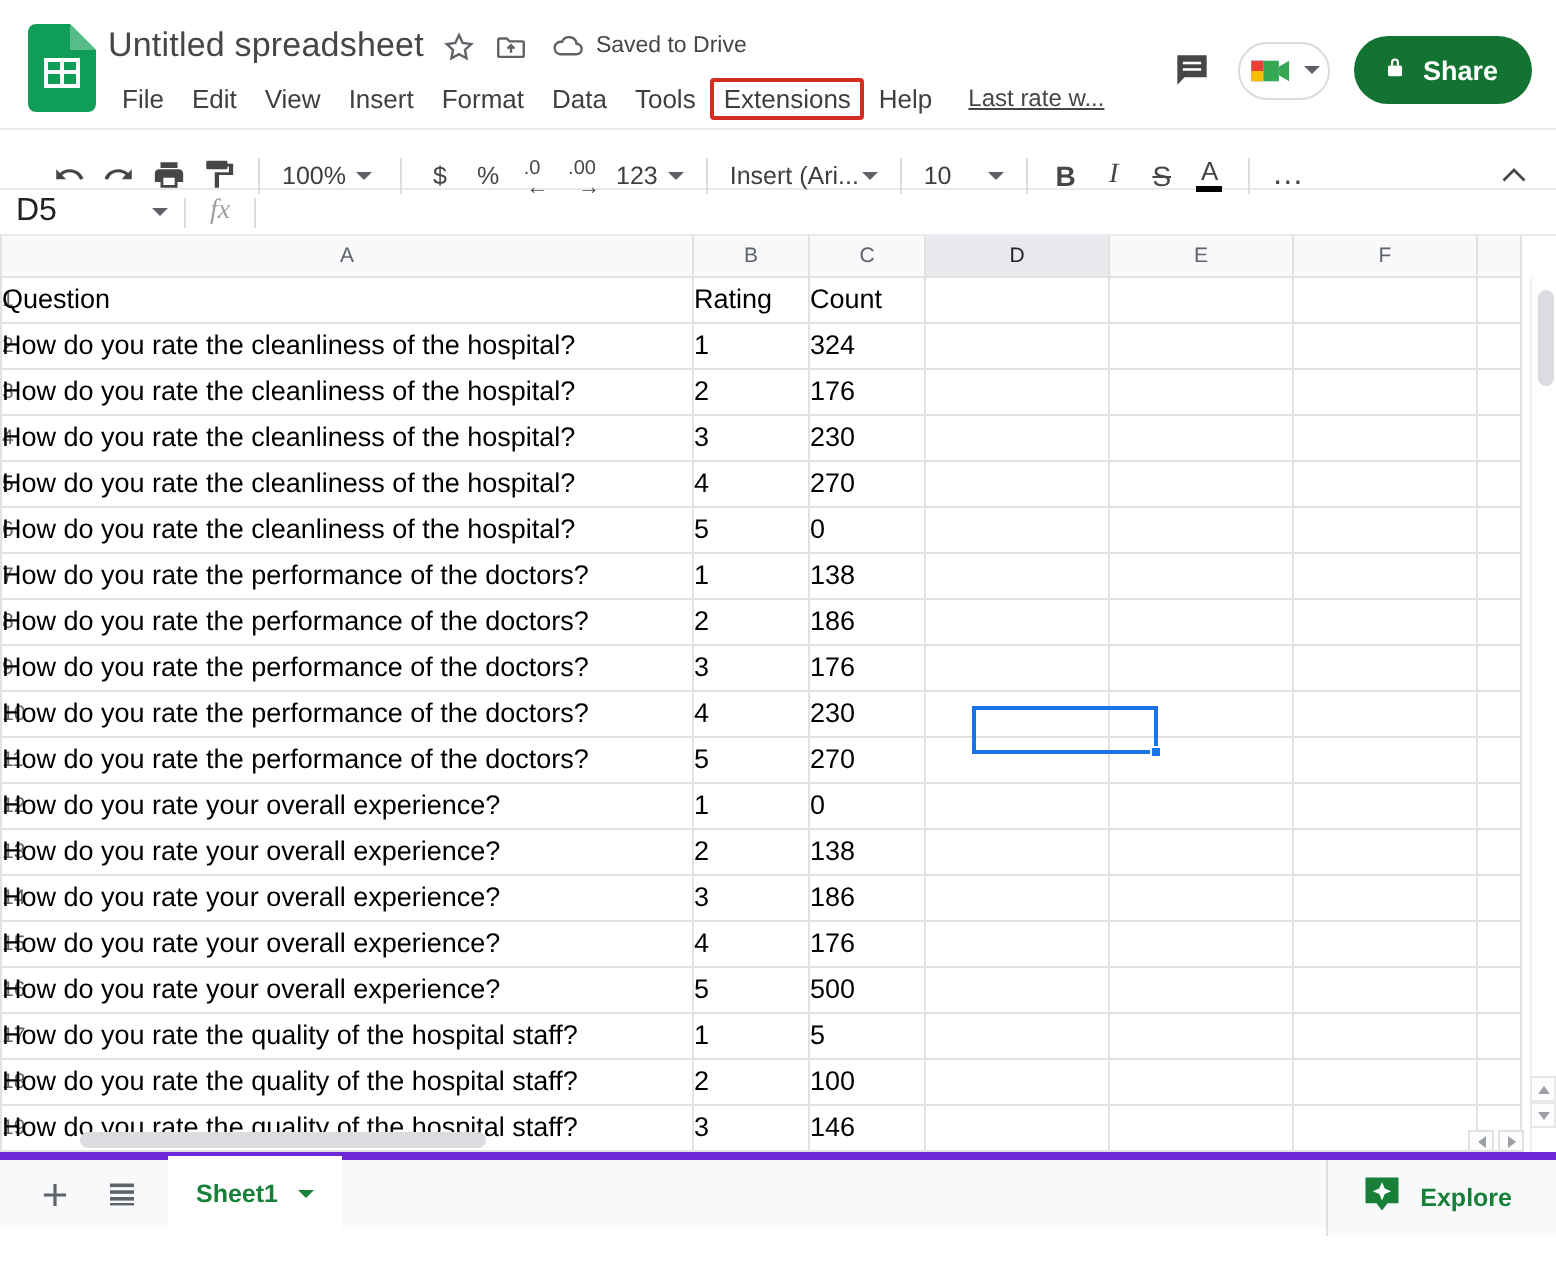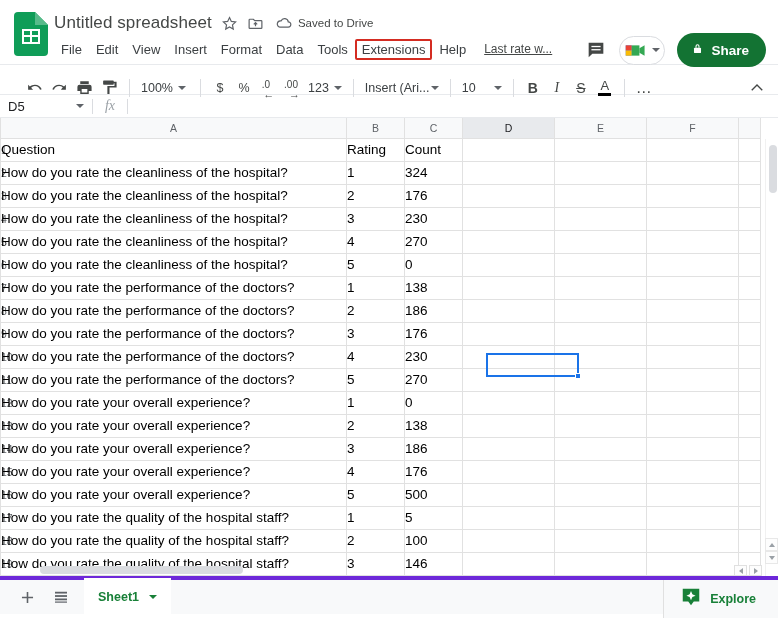--- a/index.html
+++ b/index.html
@@ -57,21 +57,21 @@
     border-radius: 2px;
   }
   .last-edit {
     font-size: 12px; color: #444746;
     text-decoration: underline;
     margin-left: 11px; white-space: nowrap;
   }
 
   .header-right {
     display: flex; align-items: center; gap: 12px;
-    position: absolute; right: 12px; top: 33px;
+    position: absolute; right: 12px; top: 18px;
   }
   .comment-btn { color: #444746; display: flex; }
   .meet-pill {
     width: 46px; height: 29px;
     border: 1px solid #dadce0; border-radius: 15px;
     display: flex; align-items: center; justify-content: center; gap: 1px;
     background: #fff;
   }
   .share-btn {
     background: #137333; color: #fff;
@@ -119,21 +119,21 @@
 
   
   .formula-bar {
     height: 24px; display: flex; align-items: center;
     border-top: 1px solid #e8eaed; border-bottom: 1px solid #e8eaed;
     background: #fff;
   }
   .name-box {
     width: 92px; height: 100%;
     display: flex; align-items: center; padding-left: 8px;
-    font-size: 13px; color: #202124;
+    font-size: 16px; color: #202124;
   }
   .name-box .nb-val { flex: 1 1 auto; }
   .nb-caret {
     width: 0; height: 0;
     border-left: 4px solid transparent;
     border-right: 4px solid transparent;
     border-top: 4px solid #5f6368;
     margin-right: 8px;
   }
   .fb-div { width: 1px; height: 15px; background: #dadce0; }

